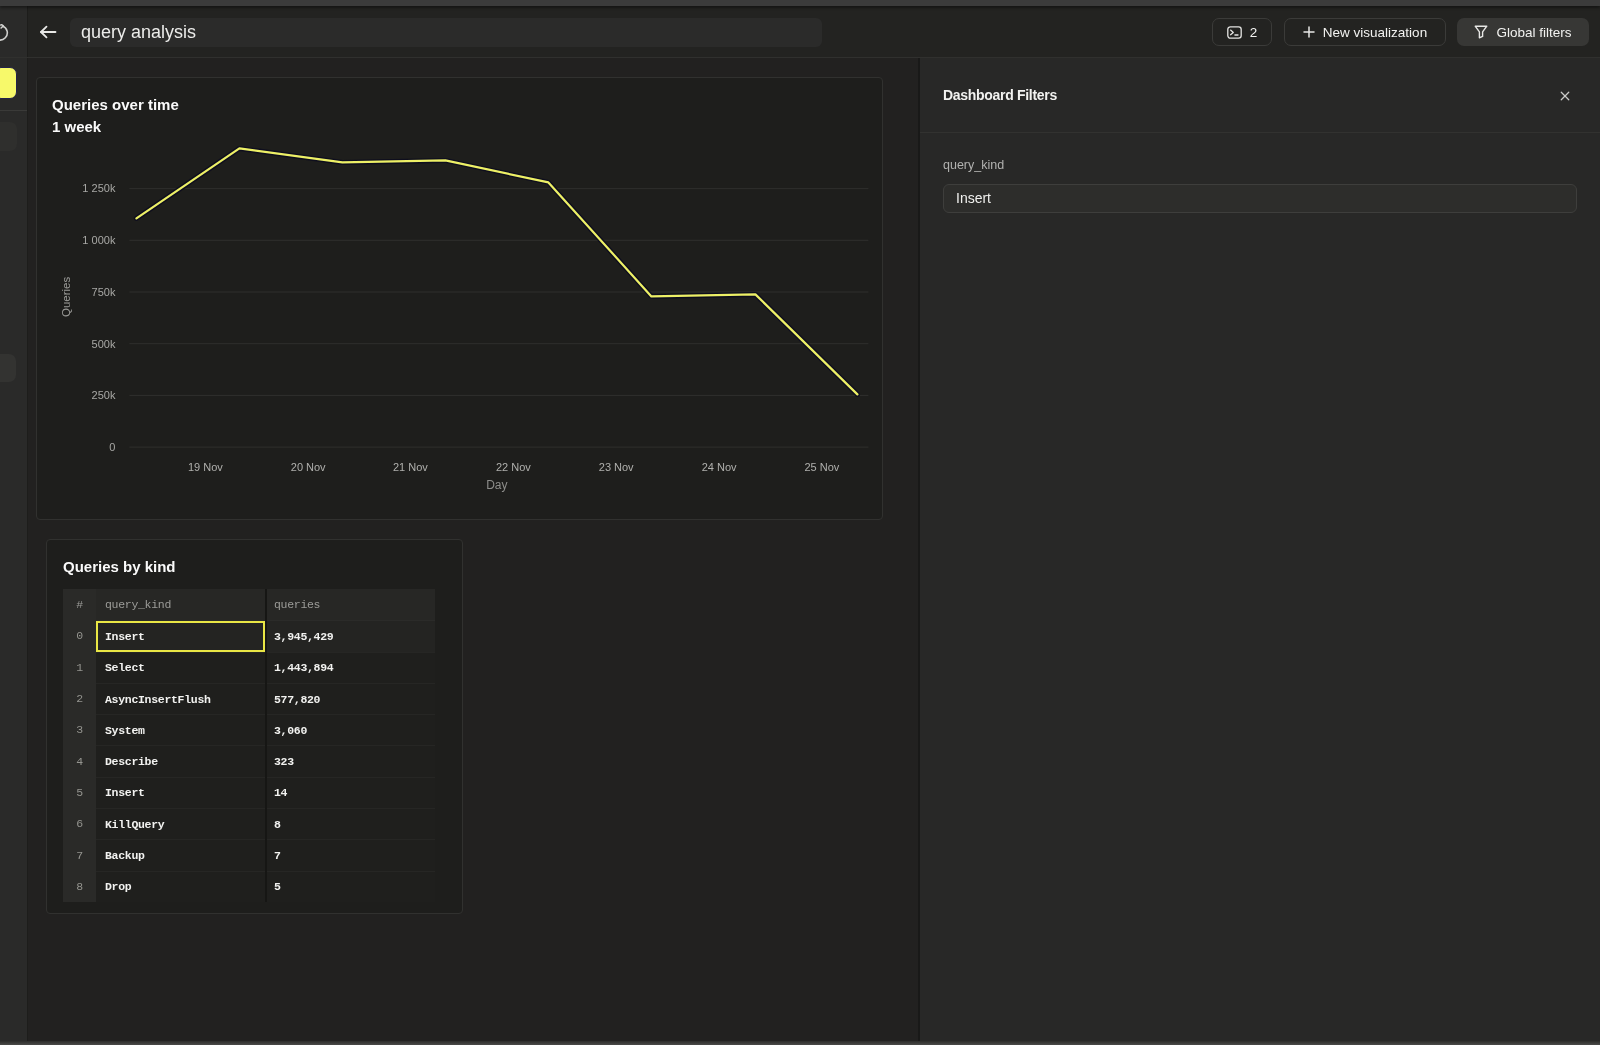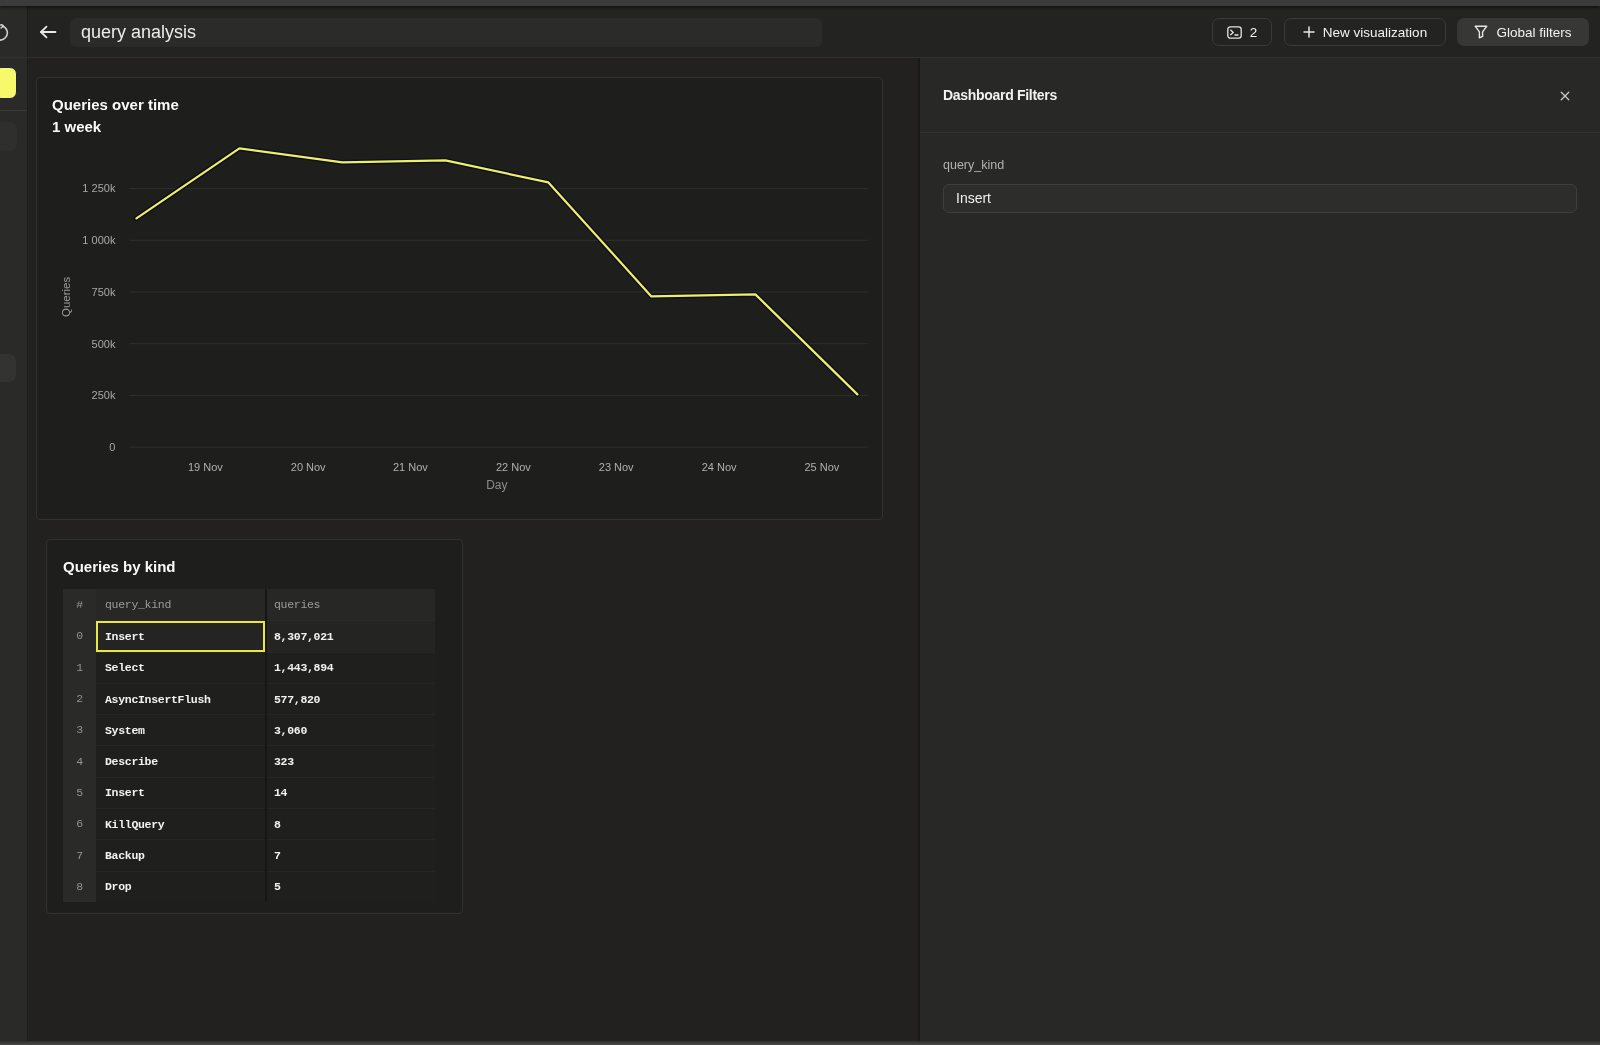--- a/index.html
+++ b/index.html
@@ -155,21 +155,21 @@
       <div class="trow thead">
         <div class="tc c-idx">#</div>
         <div class="tc c-kind">query_kind</div>
         <div class="c-gap"></div>
         <div class="tc c-q">queries</div>
       </div>
       <div class="trow r0">
         <div class="tc c-idx">0</div>
         <div class="tc c-kind">Insert</div>
         <div class="c-gap"></div>
-        <div class="tc c-q">8,307,021</div>
+        <div class="tc c-q">3,945,429</div>
       </div>
       <div class="trow">
         <div class="tc c-idx">1</div>
         <div class="tc c-kind">Select</div>
         <div class="c-gap"></div>
         <div class="tc c-q">1,443,894</div>
       </div>
       <div class="trow">
         <div class="tc c-idx">2</div>
         <div class="tc c-kind">AsyncInsertFlush</div>

